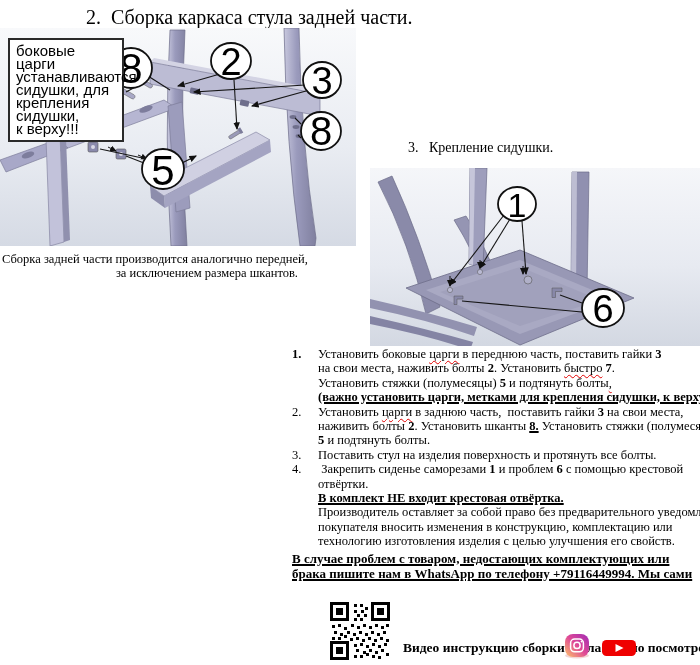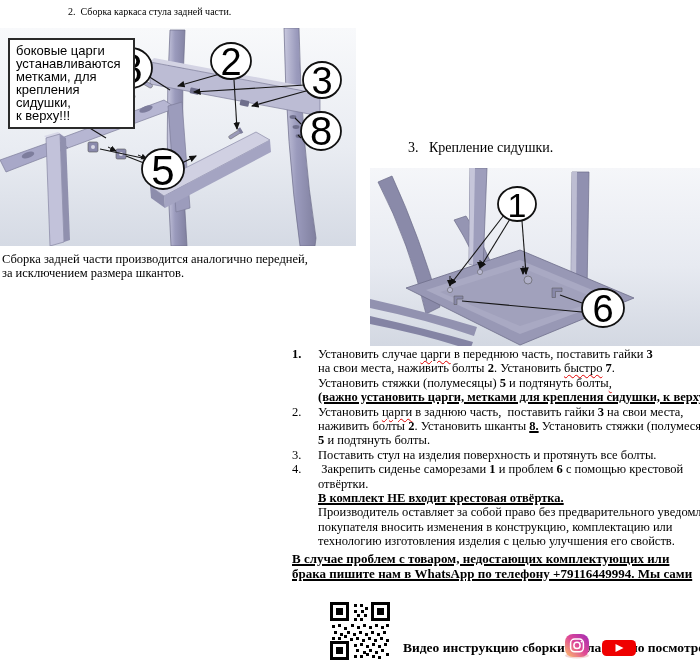--- a/index.html
+++ b/index.html
@@ -10,31 +10,31 @@
   }
   .abs{position:absolute;}
   .b{font-weight:bold;}
   .u{text-decoration:underline;text-decoration-thickness:1px;}
   .b.u{text-decoration-thickness:1.5px;}
   .sq{
     text-decoration:underline;text-decoration-style:wavy;
     text-decoration-color:#e00000;text-decoration-thickness:1px;
     text-underline-offset:2px;
   }
-  .title2{left:68px;top:6px;font-size:10px;white-space:pre;}
+  .title2{left:86px;top:6px;font-size:20px;white-space:pre;}
   .title3{left:408px;top:140px;font-size:14px;white-space:pre;}
   .diag{overflow:hidden;}
   .diag-left{left:0;top:28px;width:356px;height:218px;}
   .diag-right{left:370px;top:168px;width:330px;height:178px;}
   .notebox{
     position:absolute;left:8px;top:10px;width:100px;
-    background:#fff;border:2px solid #2a2a2a;padding:4px 17px 5px 6px;
-    font-family:"Liberation Sans",sans-serif;font-size:13px;line-height:13px;
+    background:#fff;border:2px solid #2a2a2a;padding:4px 6px 5px 6px;
+    font-family:"Liberation Sans",sans-serif;font-size:15px;line-height:13px;
   }
-  .caption2{left:2px;top:252px;width:296px;text-align:left;
+  .caption2{left:2px;top:252px;width:296px;text-align:right;
     font-size:12.5px;line-height:14.2px;font-family:Liberation Serif, serif;}
   .caption2 .iline{white-space:pre;}
   .instructions{left:292px;top:347px;width:410px;font-size:12.5px;line-height:14.4px;}
   .item{display:flex;}
   .item .num{flex:none;width:26px;white-space:pre;}
   .itemlines{flex:1;min-width:0;}
   .iline{white-space:pre;}
   .warranty{left:292px;top:552px;font-size:13px;line-height:14.5px;}
   .bar{display:inline-block;width:2.5px;height:13px;background:#000;
     margin-left:1px;vertical-align:-2px;}
@@ -152,21 +152,21 @@
     </g>
     <g>
       <ellipse cx="163" cy="141" rx="21" ry="20" fill="#fff" stroke="#111" stroke-width="1.8"></ellipse>
       <text class="cnum" x="163" y="142" font-size="42" text-anchor="middle" dominant-baseline="central">5</text>
     </g>
   </svg>
 
   <div class="notebox">
     <div>боковые царги</div>
     <div>устанавливаются</div>
-    <div>метками, для</div>
+    <div>сидушки, для</div>
     <div>крепления сидушки,</div>
     <div>к верху!!!</div>
   </div>
 </div>
 
 <div class="abs caption2" id="caption2">
     <div class="iline"><span>Сборка задней части производится аналогично передней,</span></div>
     <div class="iline"><span>за исключением размера шкантов.</span></div>
   </div>
 
@@ -233,21 +233,21 @@
       <ellipse cx="233" cy="140" rx="21" ry="19" fill="#fff" stroke="#111" stroke-width="1.8"></ellipse>
       <text class="cnum" x="233" y="141" font-size="38" text-anchor="middle" dominant-baseline="central">6</text>
     </g>
   </svg>
 </div>
 
 <div class="abs instructions" id="instructions">
     <div class="item">
       <span class="num b">1.</span>
       <div class="itemlines">
-        <div class="iline"><span>Установить случае </span><span class="sq">царги</span><span> в переднюю часть, поставить гайки </span><span class="b">3</span></div>
+        <div class="iline"><span>Установить боковые </span><span class="sq">царги</span><span> в переднюю часть, поставить гайки </span><span class="b">3</span></div>
         <div class="iline"><span>на свои места, наживить болты </span><span class="b">2</span><span>. Установить </span><span class="sq">быстро</span><span> </span><span class="b">7</span><span>.</span></div>
         <div class="iline"><span>Установить стяжки (полумесяцы) </span><span class="b">5</span><span> и подтянуть болты</span><span class="sq">,</span></div>
         <div class="iline"><span class="b u">(важно установить царги, метками для крепления сидушки, к верху!)</span></div>
       </div>
     </div>
     <div class="item">
       <span class="num">2.</span>
       <div class="itemlines">
         <div class="iline"><span>Установить </span><span class="sq">царги</span><span> в заднюю часть,  поставить гайки </span><span class="b">3</span><span> на свои места,</span></div>
         <div class="iline"><span>наживить болты </span><span class="b">2</span><span>. Установить шканты </span><span class="b u">8.</span><span> Установить стяжки (полумесяцы)</span></div>

